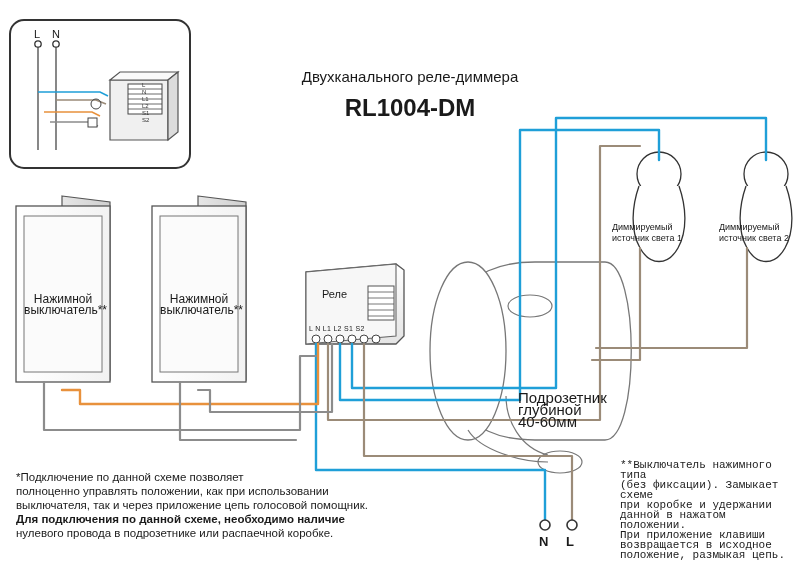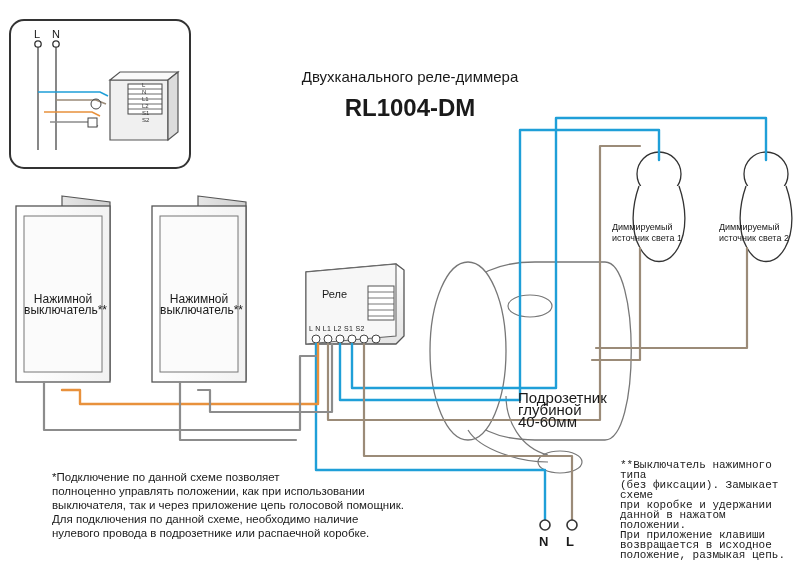--- a/index.html
+++ b/index.html
@@ -195,25 +195,25 @@
 
   <div class="txt small" style="left:518px;top:392px;width:110px;text-align:left;font-size:15px;line-height:12px;">
     <div>Подрозетник</div>
     <div>глубиной</div>
     <div>40-60мм</div>
   </div>
 
   <div class="txt bigNL" style="left:539px;top:534px;">N</div>
   <div class="txt bigNL" style="left:566px;top:534px;">L</div>
 
-  <div class="txt note" style="left:16px;top:470px;width:450px;margin-left:36px;">
+  <div class="txt note" style="left:16px;top:470px;width:450px;">
     <div>*Подключение по данной схеме позволяет</div>
     <div>полноценно управлять положении, как при использовании</div>
     <div>выключателя, так и через приложение цепь голосовой помощник.</div>
-    <div style="font-weight:normal;">Для подключения по данной схеме, необходимо наличие</div>
+    <div style="font-weight:bold;">Для подключения по данной схеме, необходимо наличие</div>
     <div style="font-weight:normal;">нулевого провода в подрозетнике или распаечной коробке.</div>
   </div>
 
   <div class="txt tiny" style="left:620px;top:460px;width:175px;">
     <div>**Выключатель нажимного типа</div>
     <div>(без фиксации). Замыкает схеме</div>
     <div>при коробке и удержании</div>
     <div>данной в нажатом положении.</div>
     <div>При приложение клавиши</div>
     <div>возвращается в исходное</div>

